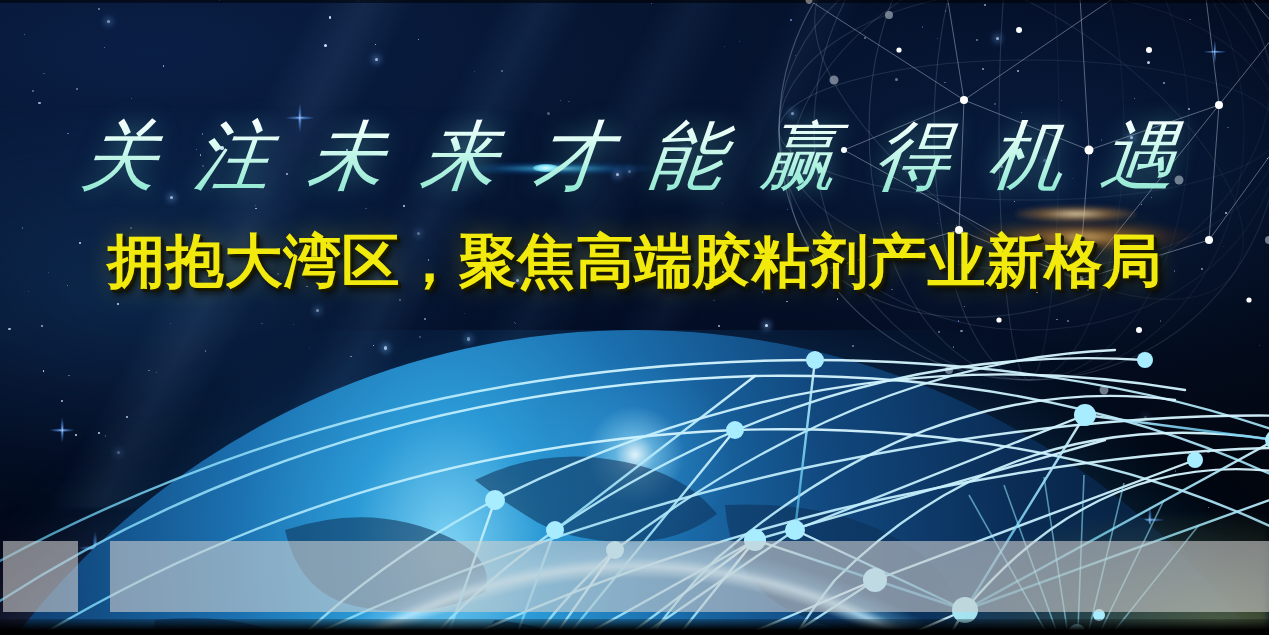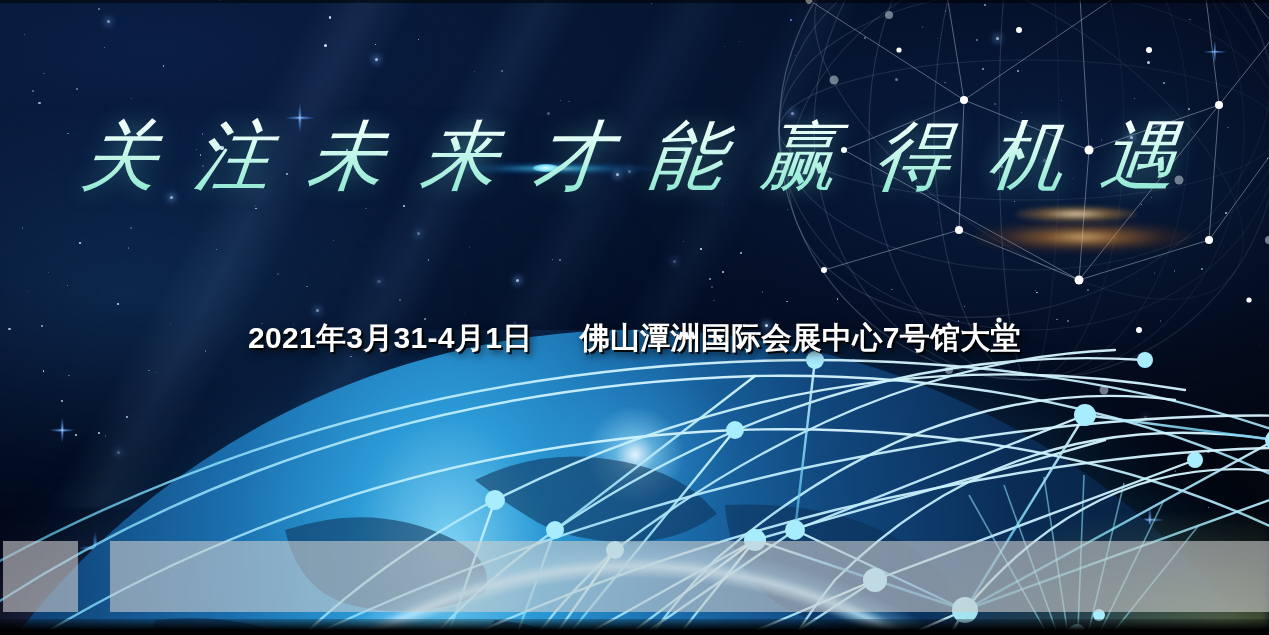--- a/index.html
+++ b/index.html
@@ -580,21 +580,17 @@
           <circle cx="190" cy="160" r="6"></circle>
         <circle cx="140" cy="190" r="6"></circle>
       </g>
     </svg>
   </div>
 
   <div class="panel panel-small"></div>
   <div class="panel panel-band"></div>
 
   <div class="headline">关 注 未 来  才 能 赢 得 机 遇</div>
-  <div class="datebar">
-    <span>2021年3月31-4月1日</span>
-    <span class="gap"></span>
-    <span>佛山潭洲国际会展中心7号馆大堂</span>
-  </div>
+  <div class="subtitle">拥抱大湾区，聚焦高端胶粘剂产业新格局</div>
 
   <div class="edge-top"></div>
   <div class="edge-bottom"></div>
 </div>
 
 </body></html>

